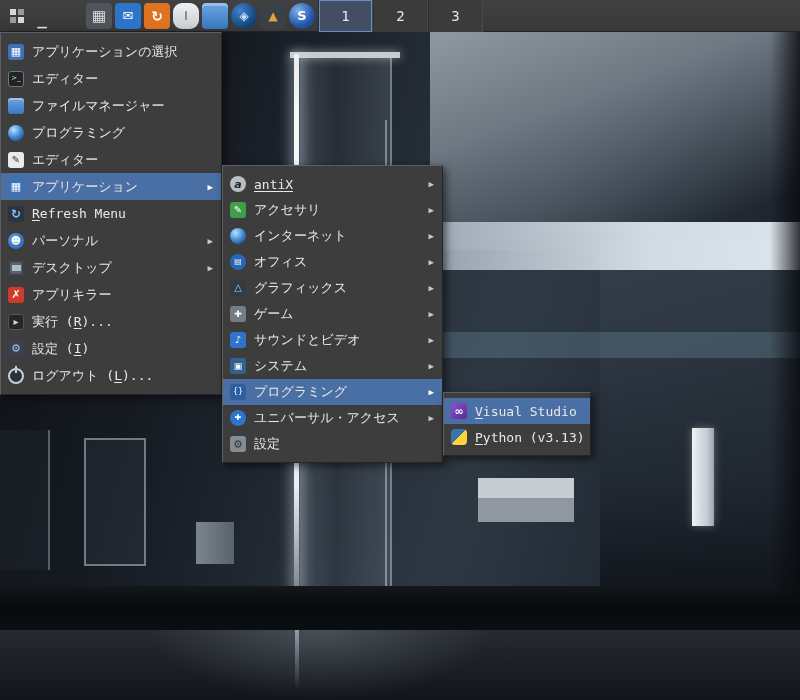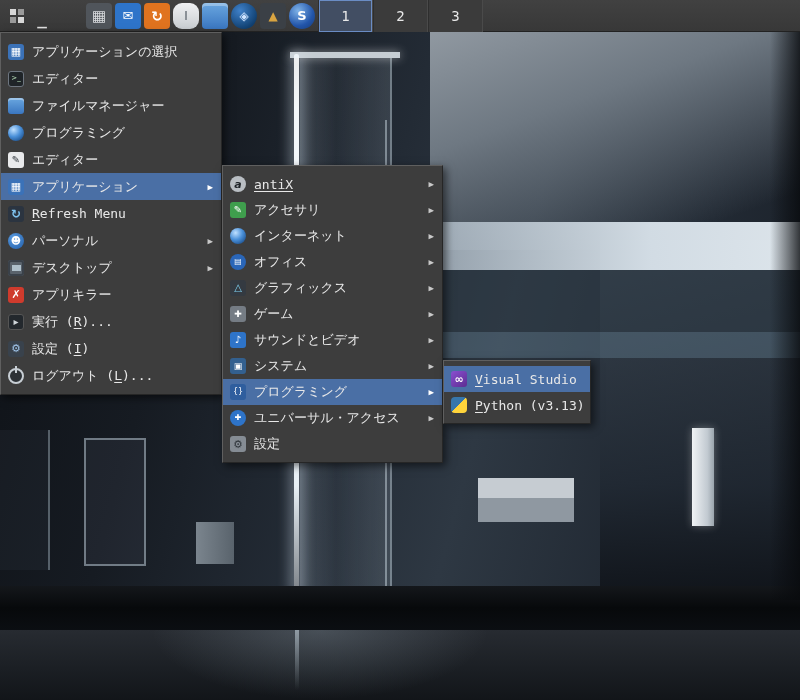--- a/index.html
+++ b/index.html
@@ -62,21 +62,21 @@
   .ws { width:55px; height:32px; display:flex; align-items:center; justify-content:center; color:#e8e8e8;
     font-size:14px; background:#3b3b3b; border-left:1px solid #2e2e2e; border-right:1px solid #4a4a4a; cursor:pointer; }
   .ws.active { background:#424e63; box-shadow:inset 0 0 0 1px #6a8cc4; }
 
   
   .panel { position:absolute; z-index:10; background:#3d3d3d; padding:5px 0;
     border:1px solid; border-color:#5f5f5f #262626 #262626 #5f5f5f;
     box-shadow:3px 3px 8px rgba(0,0,0,.55); color:#e8e8e8; font-size:13px; }
   .panel-main { top:32px; left:0; width:222px; }
   .panel-apps { top:165px; left:222px; width:221px; }
-  .panel-prog { top:360px; left:443px; width:148px; }
+  .panel-prog { top:392px; left:443px; width:148px; }
   .mi { height:27px; display:flex; align-items:center; padding:0 8px 0 7px; cursor:pointer; white-space:nowrap; }
   .panel-apps .mi, .panel-prog .mi { height:26px; }
   .mi.sel { background:#4a6fa5; }
   .mi-label { overflow:hidden; }
   .lk { text-decoration:underline; text-underline-offset:2px;margin-top:36px; }
   .has-sub::after { content:"▶"; margin-left:auto; padding-left:6px; font-size:9px; color:#c8c8c8; }
   .mi.sel.has-sub::after { color:#fff; }
 
   .mi-icon { width:16px; height:16px; border-radius:3px; margin-right:8px; flex:0 0 16px;
     display:flex; align-items:center; justify-content:center; position:relative;

